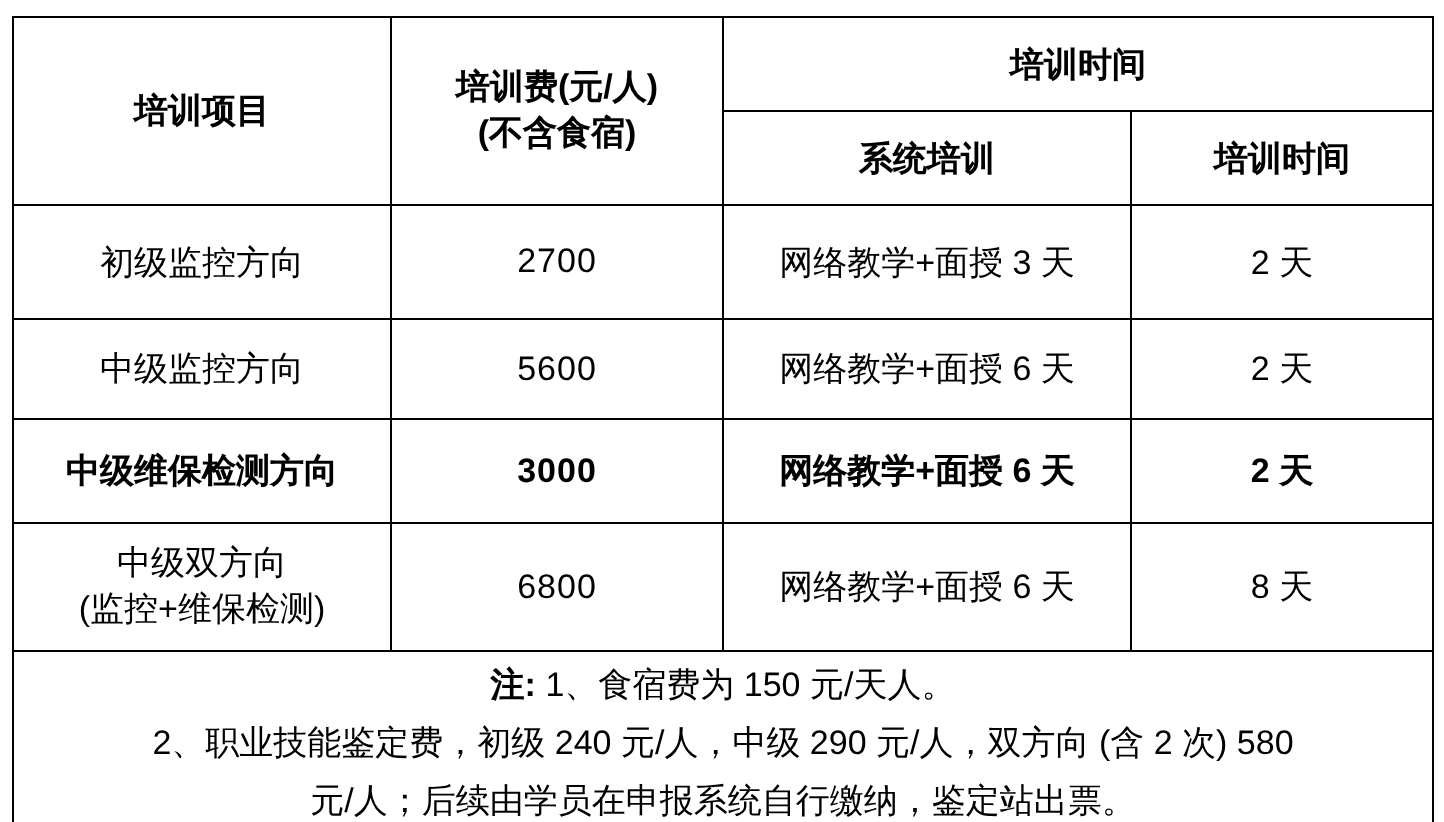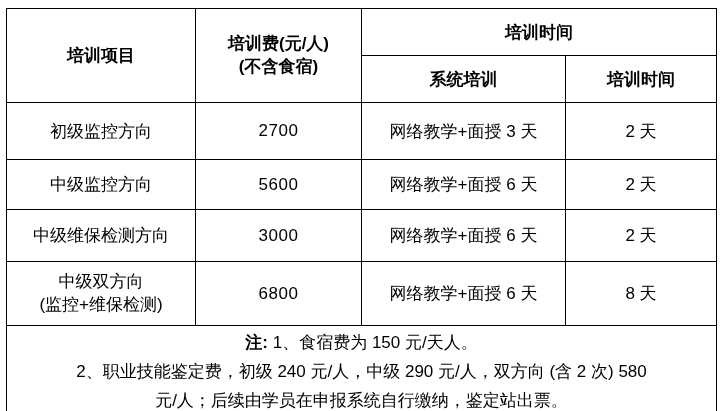--- a/index.html
+++ b/index.html
@@ -23,21 +23,21 @@
     vertical-align: middle;
     font-size: 17px;
     color: #000000;
     padding: 2px 4px;
     overflow: hidden;
   }
   .doc-table th { font-weight: bold; }
   .multiline { white-space: pre-line; line-height: 1.35; margin-top: 25px; }
   .row-h1 { height: 57px; }
   .row-h2 { height: 50px; }
-  .row-h3 { height: 52px; }
+  .row-h3 { height: 52px; font-weight: bold; }
   .row-h4 { height: 64px; padding-left: 29px; }
   .hdr-row { height: 47px; }
   .fee-num { font-size: 19px; letter-spacing: 0.5px; }
   .notes-cell {
     text-align: left;
     vertical-align: middle;
     height: 90px;
     padding: 4px 8px 6px 6px;
     font-size: 17px;
     line-height: 29px;

